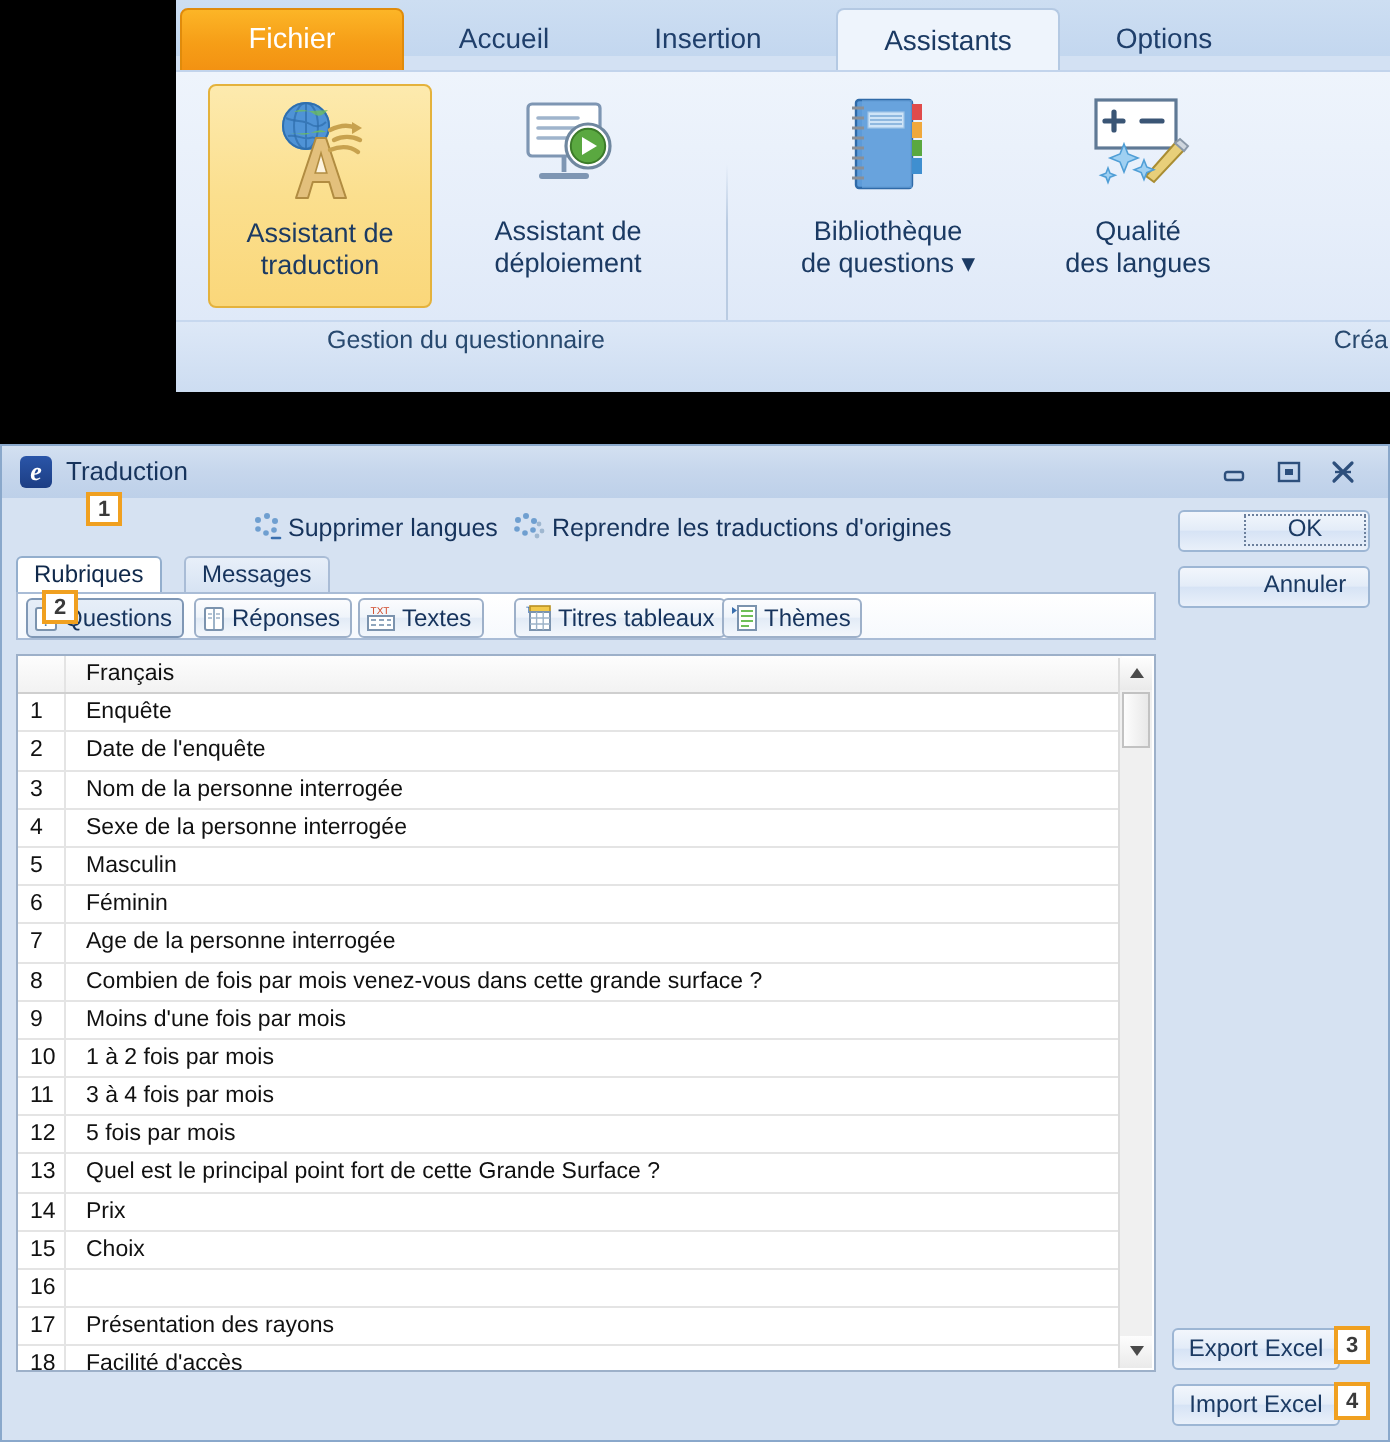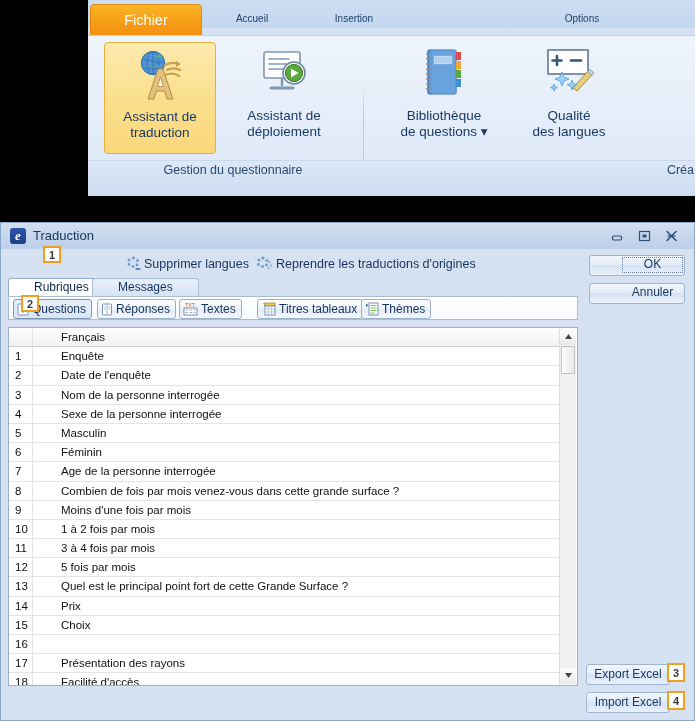--- a/index.html
+++ b/index.html
@@ -32,21 +32,21 @@
     left: 0; top: 0;
     width: 607px;
     height: 28px;
     background: linear-gradient(to bottom, #cddef2 0%, #c3d7ef 100%);
   }
   .rtab {
     position: absolute;
     top: 4px;
     height: 32px;
     line-height: 30px;
-    font-size: 10px;
+    font-size: 14px;
     color: #1f3f6b;
     text-align: center;
     box-sizing: border-box;
     border-top-left-radius: 4px;
     border-top-right-radius: 4px;
     white-space: nowrap;
     cursor: default;
   }
   .rtab.file {
     background: linear-gradient(to bottom, #fcb527 0%, #f69e17 55%, #f39212 100%);
@@ -223,21 +223,21 @@
   #maintabs {
     position: absolute;
     left: 7px; top: 55px;
     width: 570px; height: 18px;
   }
   .mtab {
     position: absolute;
     top: 0;
     height: 18px;
     line-height: 17px;
-    padding: 0 25px;
+    padding: 0 8px;
     font-size: 12px;
     color: #16335c;
     box-sizing: border-box;
     border: 1px solid #a9bcd6;
     border-bottom: none;
     border-top-left-radius: 3px;
     border-top-right-radius: 3px;
     background: linear-gradient(to bottom, #e8eff9 0%, #d7e3f3 100%);
     cursor: default;
     white-space: nowrap;
@@ -308,21 +308,21 @@
     text-align: left;
     padding-left: 6px;
     box-sizing: border-box;
     border-right: 1px solid #e4e4e4;
     color: #111;
   }
   .lrow .ctxt {
     position: absolute; left: 25px; top: 0;
     height: 100%;
     line-height: 18px;
-    padding-left: 27px;
+    padding-left: 9px;
   }
   
   #vsb {
     position: absolute;
     right: 1px; top: 1px;
     width: 16px; height: 355px;
     background: #f0f0f0;
     border-left: 1px solid #dcdcdc;
   }
   .sbar-arrow {
@@ -372,20 +372,21 @@
 </style>
 </head>
 <body>
 
 <div id="ribbon">
 
   <div id="ribbon-tabstrip">
     <div class="rtab file" style="left:2px;width:112px;">Fichier</div>
     <div class="rtab" style="left:116px;width:96px;">Accueil</div>
     <div class="rtab" style="left:212px;width:108px;">Insertion</div>
+    <div class="rtab active" style="left:330px;width:112px;">Assistants</div>
     <div class="rtab" style="left:444px;width:100px;">Options</div>
   </div>
 
   <div id="ribbon-body">
 
     <div class="bigbtn sel" style="left:16px;">
       <span class="ic">
         <span class="icn-trad">
           <svg width="56" height="56" viewBox="0 0 56 56">
             <circle cx="21" cy="16" r="12" fill="#4f93d6"></circle>

